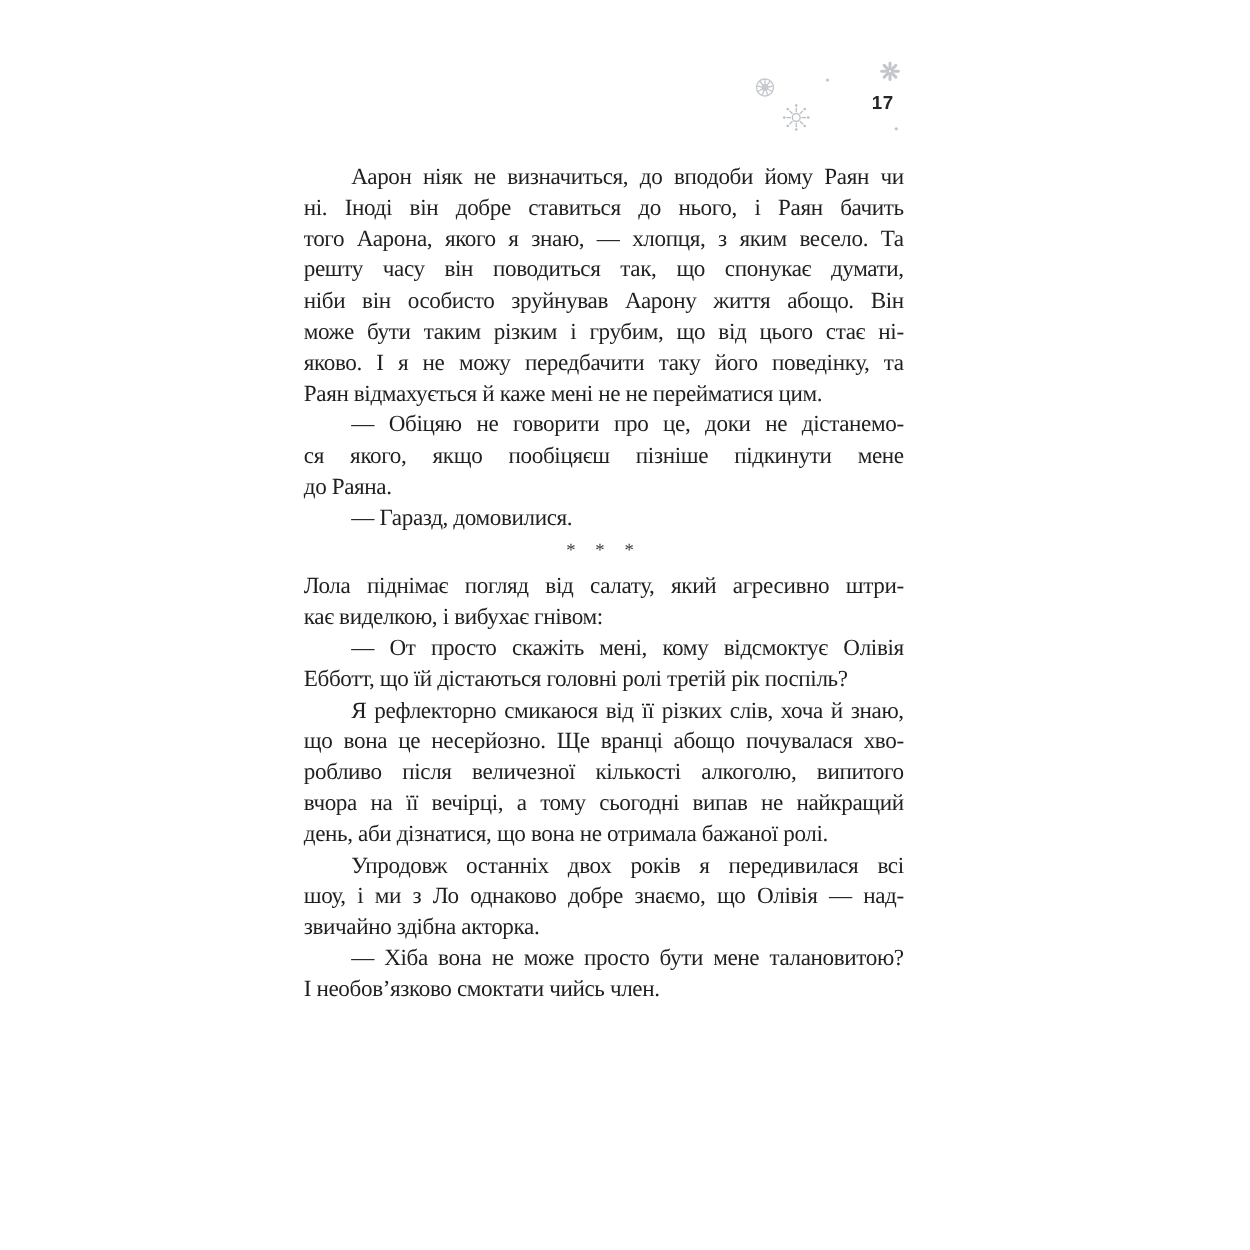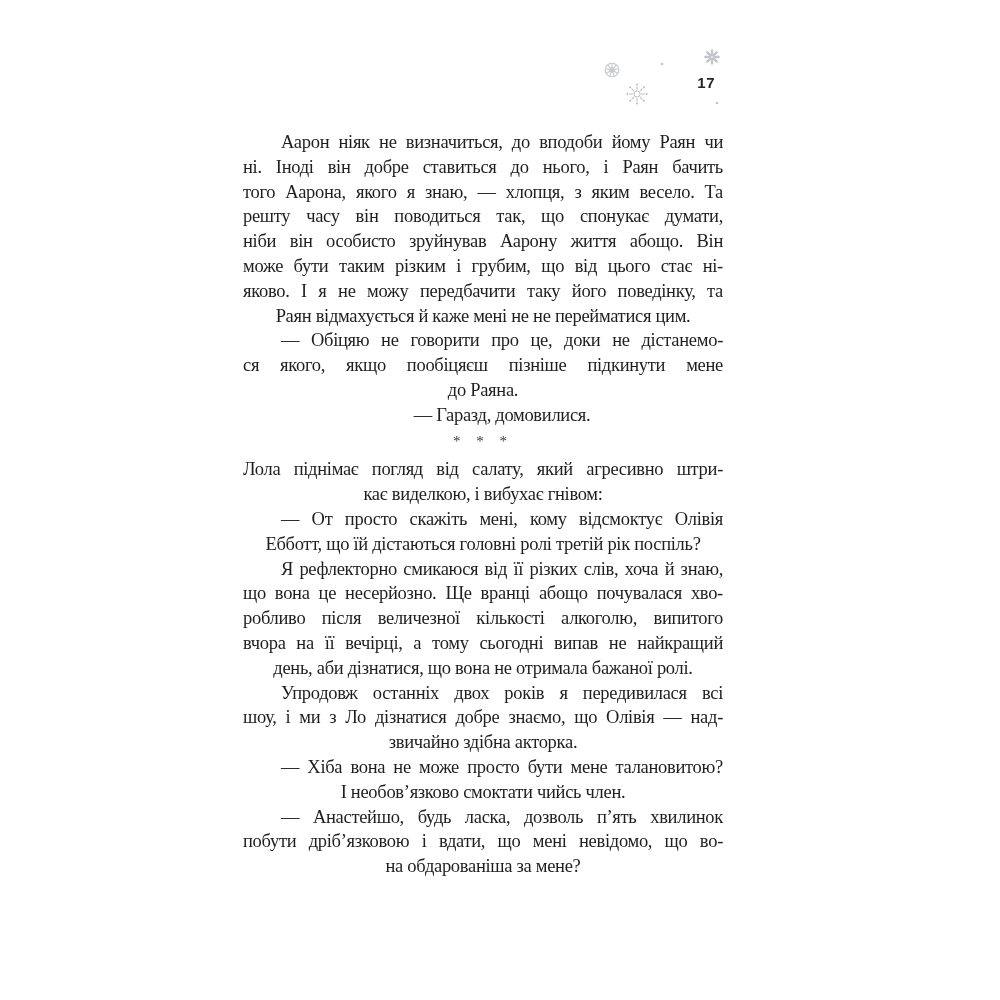--- a/index.html
+++ b/index.html
@@ -47,21 +47,20 @@
     top: 130px;
     width: 480px;
     font-size: 18.5px;
     letter-spacing: -0.3px;
     line-height: 24.8px;
   }
   .para { margin: 0; }
   .line {
     white-space: nowrap;
     height: 24.8px;
-    text-align: center;
   }
   .line.j {
     text-align: justify;
     text-align-last: justify;
   }
   .line.ind { padding-left: 38px; }
   .sep {
     height: 24.8px;
     margin: 2.5px 0;
     text-align: center;
@@ -165,27 +164,22 @@
       </div>
       <div class="para">
         <div class="line j ind">Я рефлекторно смикаюся від її різких слів, хоча й знаю,</div>
         <div class="line j">що вона це несерйозно. Ще вранці абощо почувалася хво-</div>
         <div class="line j">робливо після величезної кількості алкоголю, випитого</div>
         <div class="line j">вчора на її вечірці, а тому сьогодні випав не найкращий</div>
         <div class="line">день, аби дізнатися, що вона не отримала бажаної ролі.</div>
       </div>
       <div class="para">
         <div class="line j ind">Упродовж останніх двох років я передивилася всі</div>
-        <div class="line j">шоу, і ми з Ло дізнатися добре знаємо, що Олівія — над-</div>
+        <div class="line j">шоу, і ми з Ло однаково добре знаємо, що Олівія — над-</div>
         <div class="line">звичайно здібна акторка.</div>
       </div>
       <div class="para">
         <div class="line j ind">— Хіба вона не може просто бути мене талановитою?</div>
         <div class="line">І необов’язково смоктати чийсь член.</div>
       </div>
-      <div class="para">
-        <div class="line j ind">— Анастейшо, будь ласка, дозволь п’ять хвилинок</div>
-        <div class="line j">побути дріб’язковою і вдати, що мені невідомо, що во-</div>
-        <div class="line">на обдарованіша за мене?</div>
-      </div>
     </main>
 
 </div>
 
 </body></html>

